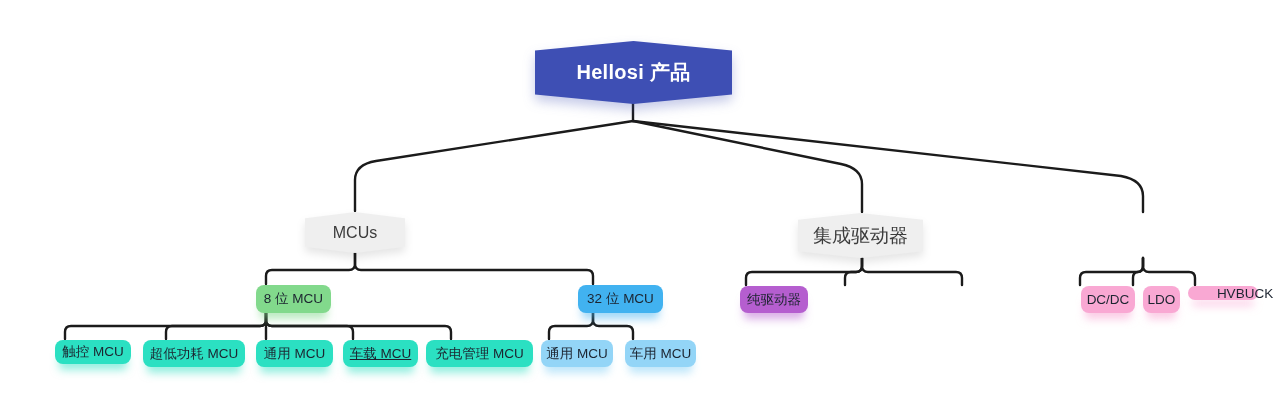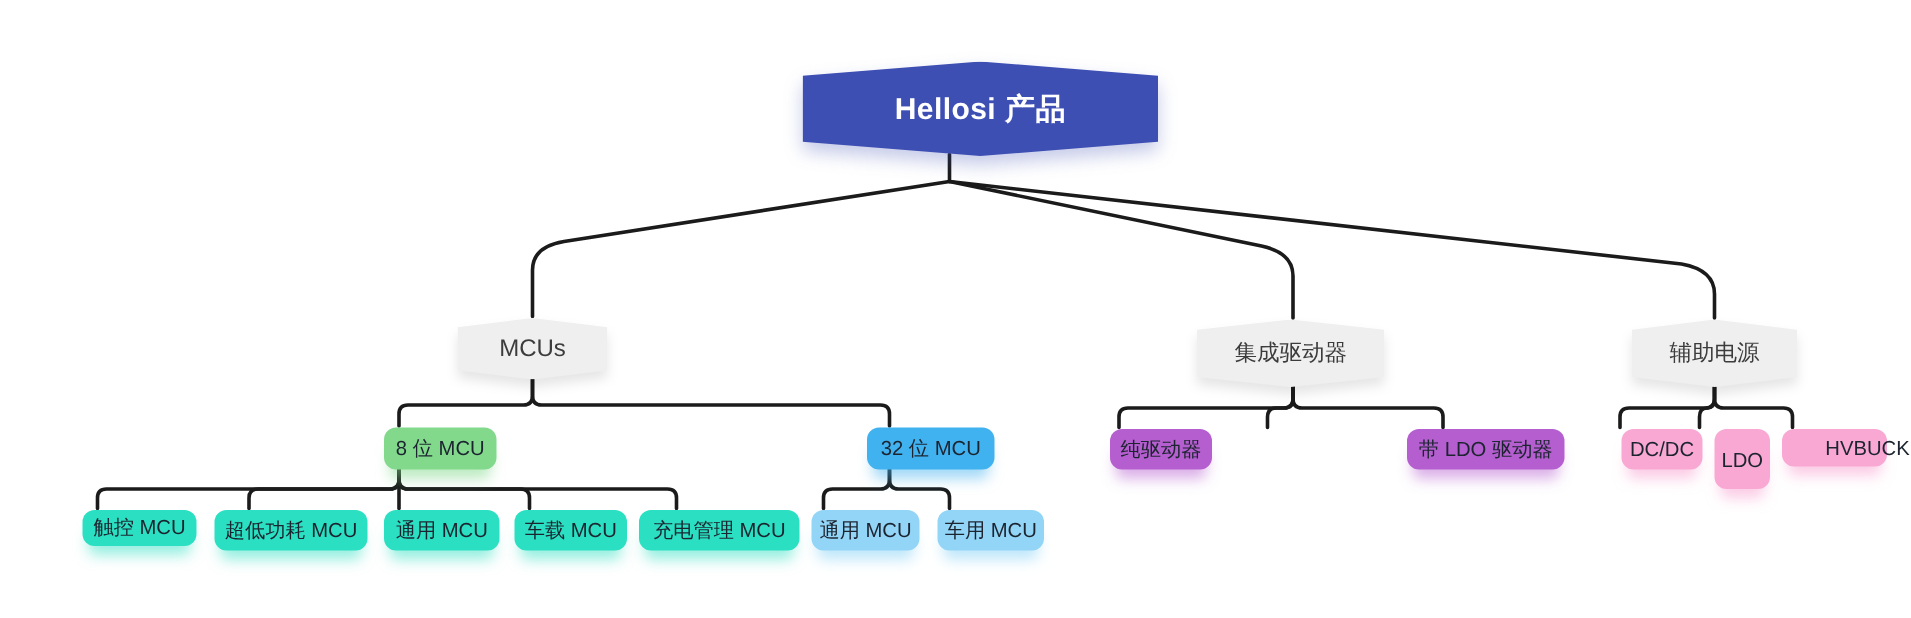--- a/index.html
+++ b/index.html
@@ -29,21 +29,21 @@
     display: flex;
     align-items: center;
     justify-content: center;
     box-sizing: border-box;
     white-space: nowrap;
     cursor: pointer;
     margin-left: 28px;
   }
   
   .hexwrap { position: absolute; }
-  .hexwrap.root-wrap { filter: drop-shadow(0 6px 6px rgba(62,79,180,0.30)); padding-left: 40px; }
+  .hexwrap.root-wrap { filter: drop-shadow(0 6px 6px rgba(62,79,180,0.30)); }
   .hexwrap.gray-wrap { filter: drop-shadow(0 5px 4px rgba(0,0,0,0.10)); }
   .hex {
     position: absolute;
     left: 0; top: 0; right: 0; bottom: 0;
     display: flex;
     align-items: center;
     justify-content: center;
     clip-path: polygon(0% 15%, 50% 0%, 100% 15%, 100% 85%, 50% 100%, 0% 85%);
     white-space: nowrap;
     cursor: pointer;
@@ -51,21 +51,21 @@
   .n-root {
     background: #3e4fb4;
     color: #ffffff;
     font-size: 20px;
     font-weight: 700;
     letter-spacing: 0.3px;
   }
   .n-gray {
     background: #efefef;
     color: #3c3c3c;
-    font-size: 15px;
+    font-size: 19px;
     font-weight: 500;
   }
   .n-gray.lg { font-size: 16px; }
   
   .pill {
     border-radius: 8px;
     font-size: 13.5px;
     font-weight: 400;
     color: #1c2430;
   }
@@ -118,58 +118,50 @@
   <div class="hexwrap gray-wrap" style="left:305px; top:212px; width:100px; height:41px;">
     <div class="hex n-gray lg">
       <span>MCUs</span>
     </div>
   </div>
   <div class="hexwrap gray-wrap" style="left:798px; top:213px; width:125px; height:45px;">
     <div class="hex n-gray">
       <span>集成驱动器</span>
     </div>
   </div>
-  <div class="hexwrap gray-wrap" style="left:1088px; top:213px; width:110px; height:45px;">
-    <div class="hex n-gray">
-      <span>辅助电源</span>
-    </div>
-  </div>
 
   <div class="node pill n-green" style="left:228px; top:285px; width:75px; height:28px;">
     <span>8 位 MCU</span>
   </div>
   <div class="node pill n-blue" style="left:550px; top:285px; width:85px; height:28px;text-align:right;">
     <span>32 位 MCU</span>
   </div>
   <div class="node pill n-purple" style="left:712px; top:286px; width:68px; height:27px;">
     <span>纯驱动器</span>
   </div>
-  <div class="node pill n-purple" style="left:910px; top:286px; width:105px; height:27px;">
-    <span>带 LDO 驱动器</span>
-  </div>
   <div class="node pill n-pink" style="left:1053px; top:286px; width:54px; height:27px;">
     <span>DC/DC</span>
   </div>
-  <div class="node pill n-pink" style="left:1115px; top:286px; width:37px; height:40px;">
+  <div class="node pill n-pink" style="left:1115px; top:286px; width:37px; height:27px;">
     <span>LDO</span>
   </div>
-  <div class="node pill n-pink" style="left:1160px; top:286px; width:70px; height:25px;padding-left:44px;">
+  <div class="node pill n-pink" style="left:1160px; top:286px; width:70px; height:14px;padding-left:44px;">
     <span>HVBUCK</span>
   </div>
 
   <div class="node pill n-teal" style="left:27px; top:340px; width:76px; height:24px;">
     <span>触控 MCU</span>
   </div>
   <div class="node pill n-teal" style="left:115px; top:340px; width:102px; height:27px;">
     <span>超低功耗 MCU</span>
   </div>
   <div class="node pill n-teal" style="left:228px; top:340px; width:77px; height:27px;">
     <span>通用 MCU</span>
   </div>
-  <div class="node pill n-teal" style="left:315px; top:340px; width:75px; height:27px;">
+  <div class="node pill n-teal" style="left:315px; top:340px; width:75px; height:27px;text-decoration:underline;">
     <span>车载 MCU</span>
   </div>
   <div class="node pill n-teal" style="left:398px; top:340px; width:107px; height:27px;">
     <span>充电管理 MCU</span>
   </div>
 
   <div class="node pill n-lblue" style="left:513px; top:340px; width:72px; height:27px;">
     <span>通用 MCU</span>
   </div>
   <div class="node pill n-lblue" style="left:597px; top:340px; width:71px; height:27px;">

